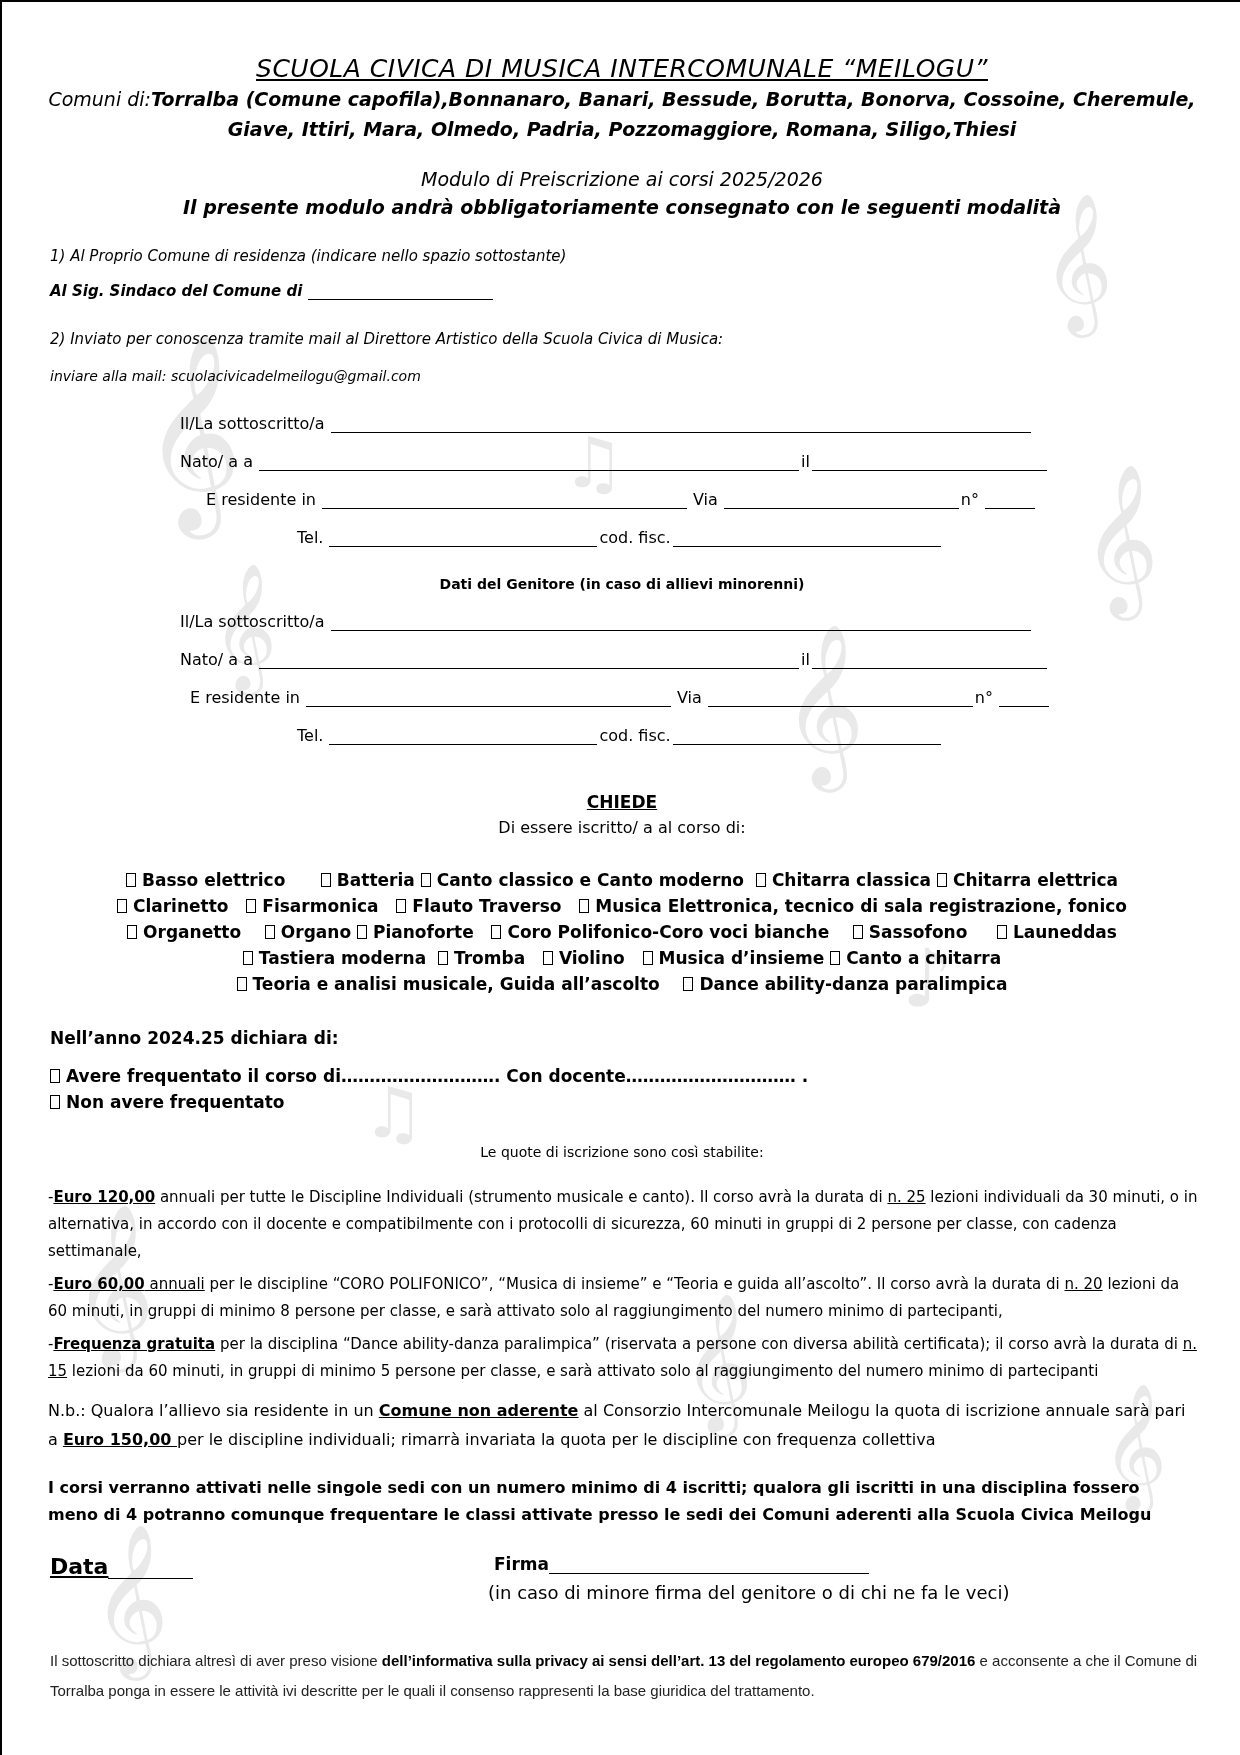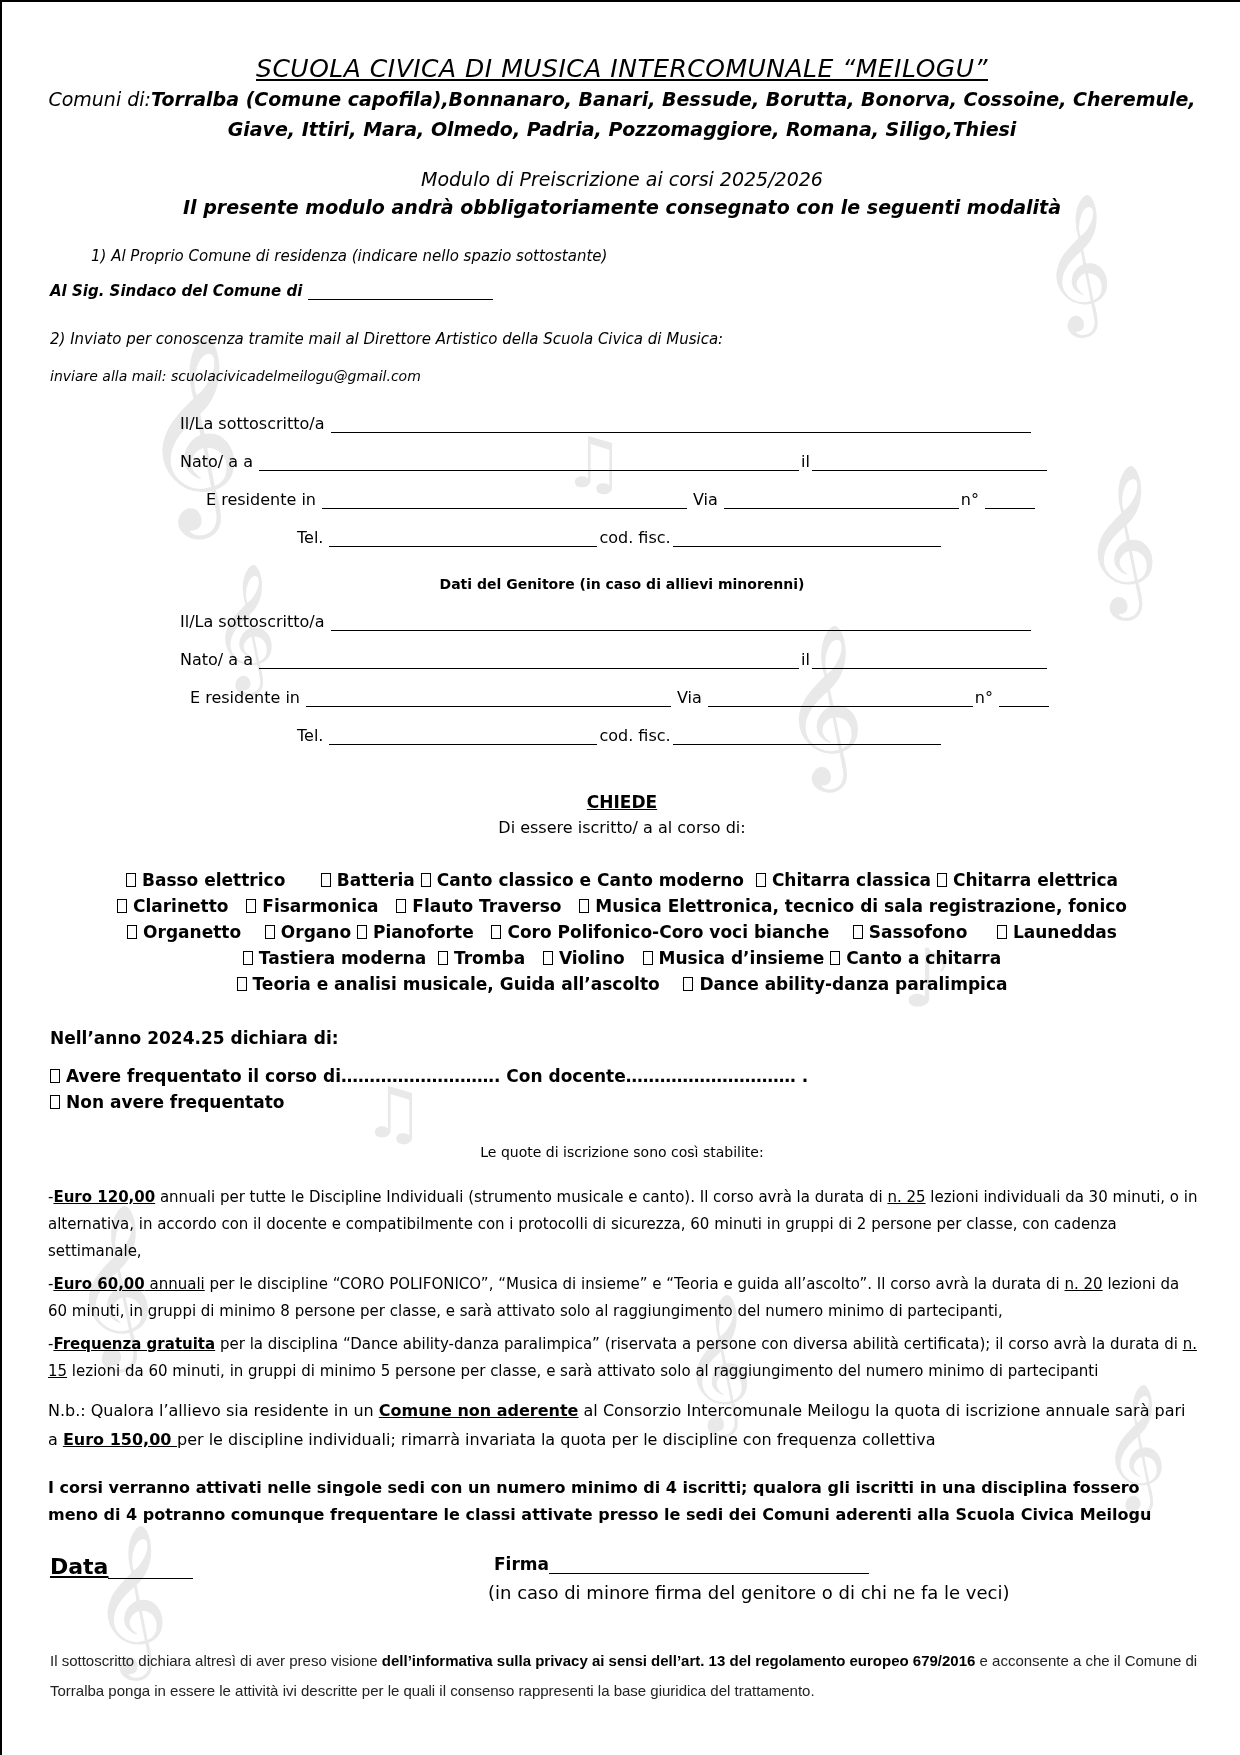--- a/index.html
+++ b/index.html
@@ -49,21 +49,21 @@
   <div class="wm" style="left:360px;top:1070px;font-size:70px;">♫</div>
 
   <div class="abs center title">SCUOLA CIVICA DI MUSICA INTERCOMUNALE “MEILOGU”</div>
   <div class="abs center comuni" style="top:86px;">
     <span style="font-style:italic;font-weight:normal;">Comuni di:</span><span style="font-weight:bold;">Torralba (Comune capofila),Bonnanaro, Banari, Bessude, Borutta, Bonorva, Cossoine, Cheremule,</span>
   </div>
   <div class="abs center comuni b" style="top:116px;">Giave, Ittiri, Mara, Olmedo, Padria, Pozzomaggiore, Romana, Siligo,Thiesi</div>
   <div class="abs center sub" style="top:166px;">Modulo di Preiscrizione ai corsi 2025/2026</div>
   <div class="abs center sub" style="top:194px;font-weight:600;">Il presente modulo andrà obbligatoriamente consegnato con le seguenti modalità</div>
 
-  <div class="abs small-it" style="left:48px;top:245px;margin-left:41px;">1) Al Proprio Comune di residenza (indicare nello spazio sottostante)</div>
+  <div class="abs small-it" style="left:48px;top:245px;">1) Al Proprio Comune di residenza (indicare nello spazio sottostante)</div>
   <div class="abs" style="left:48px;top:280px;font-size:15px;font-style:italic;font-weight:bold;display:flex;align-items:flex-end;">
     <span>Al Sig. Sindaco del Comune di</span>
     <span class="line" style="width:185px;margin-left:6px;"></span>
   </div>
   <div class="abs small-it" style="left:48px;top:328px;text-align:right;">2) Inviato per conoscenza tramite mail al Direttore Artistico della Scuola Civica di Musica:</div>
   <div class="abs" style="left:48px;top:350px;font-size:14px;font-style:italic;font-weight:normal;margin-top:16px;">inviare alla mail: scuolacivicadelmeilogu@gmail.com</div>
 
   <div class="field-row" style="left:178px;top:412px;">
     <span>Il/La sottoscritto/a</span>
     <span class="line" style="width:700px;margin-left:6px;"></span>

